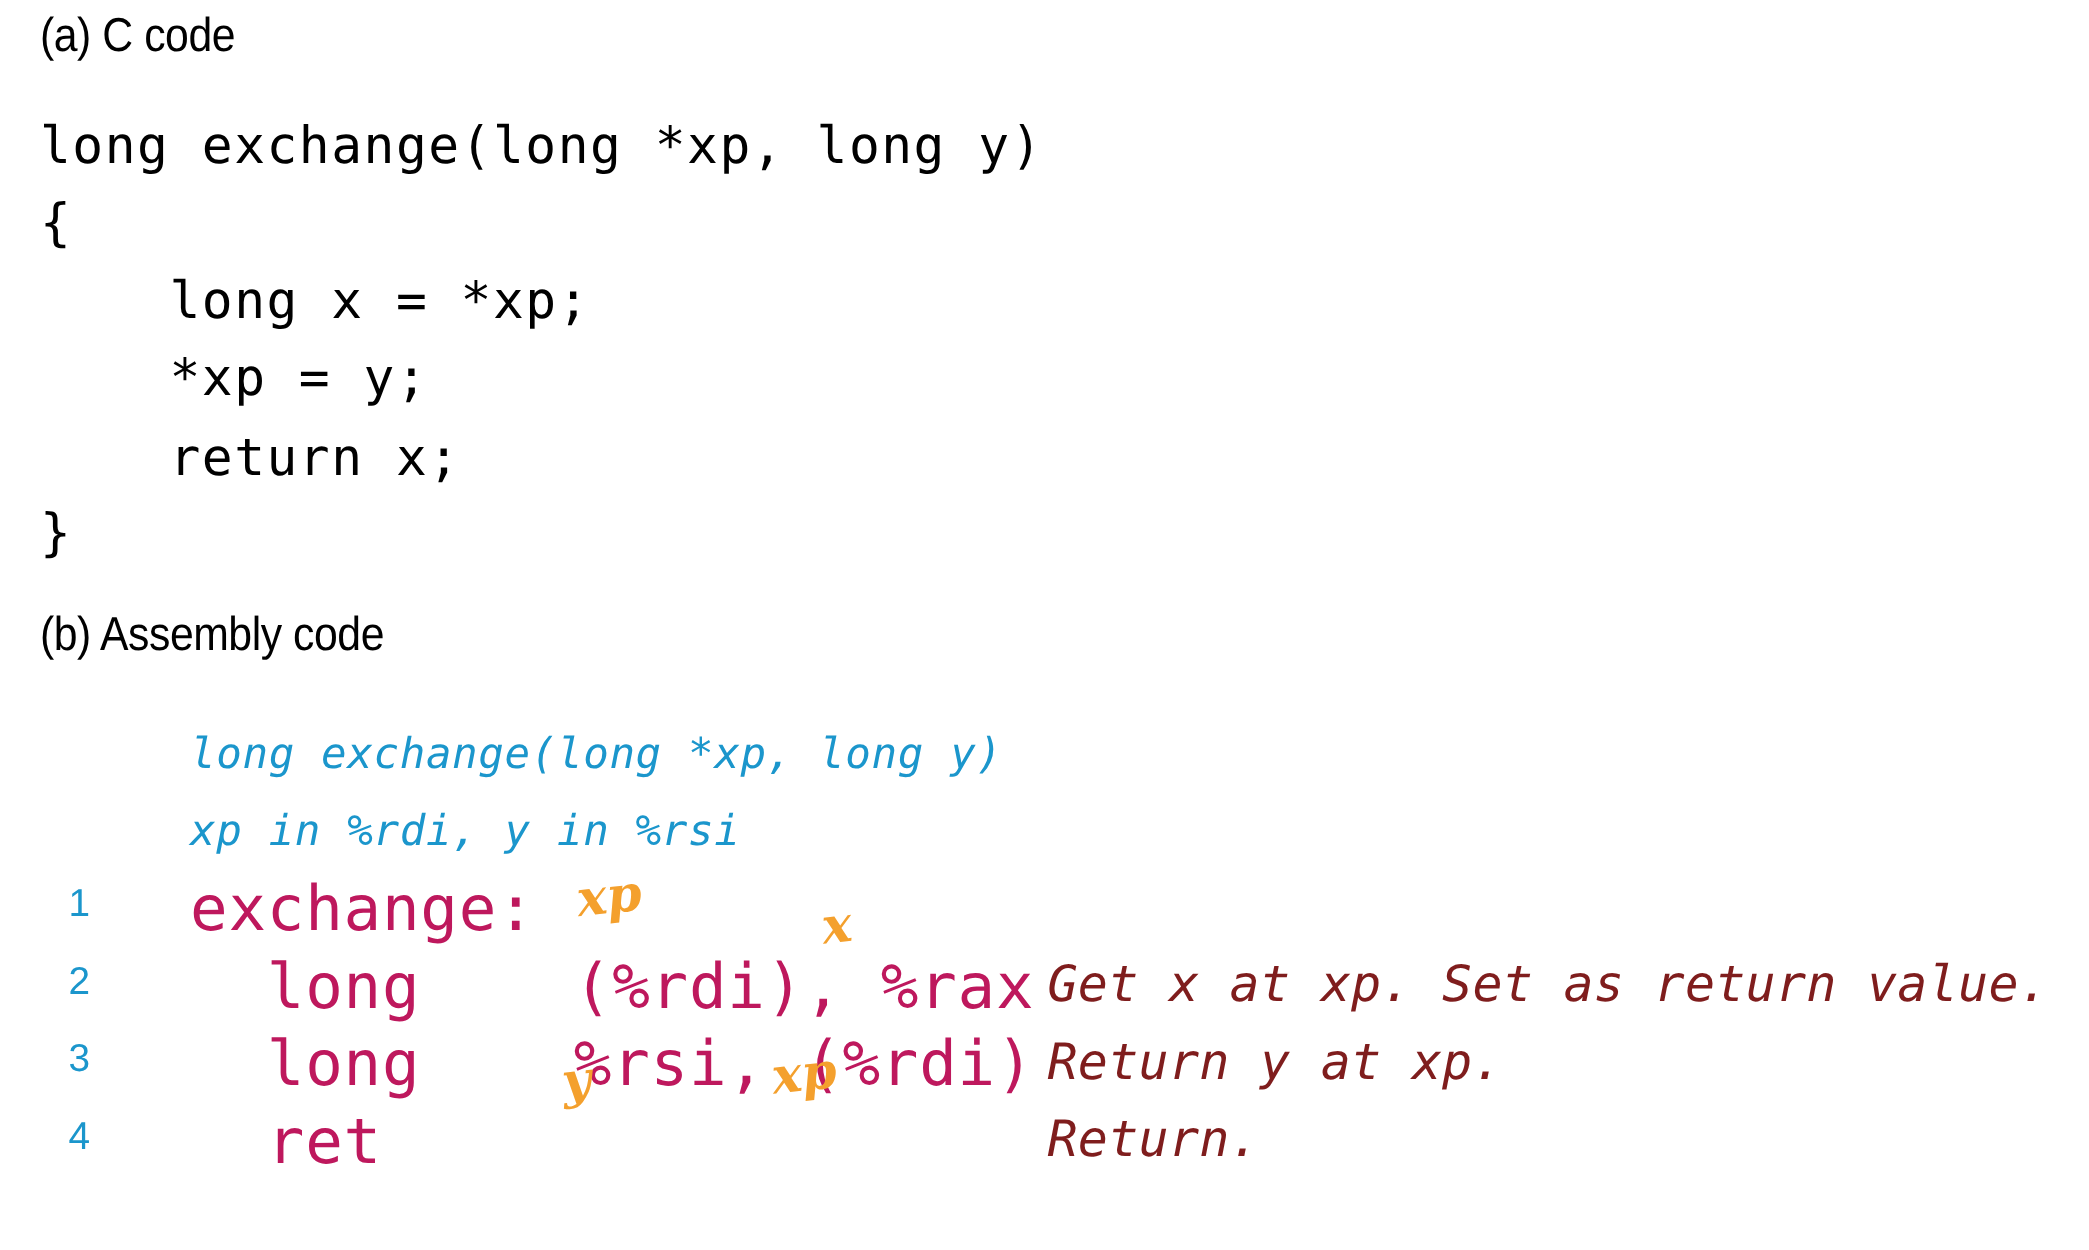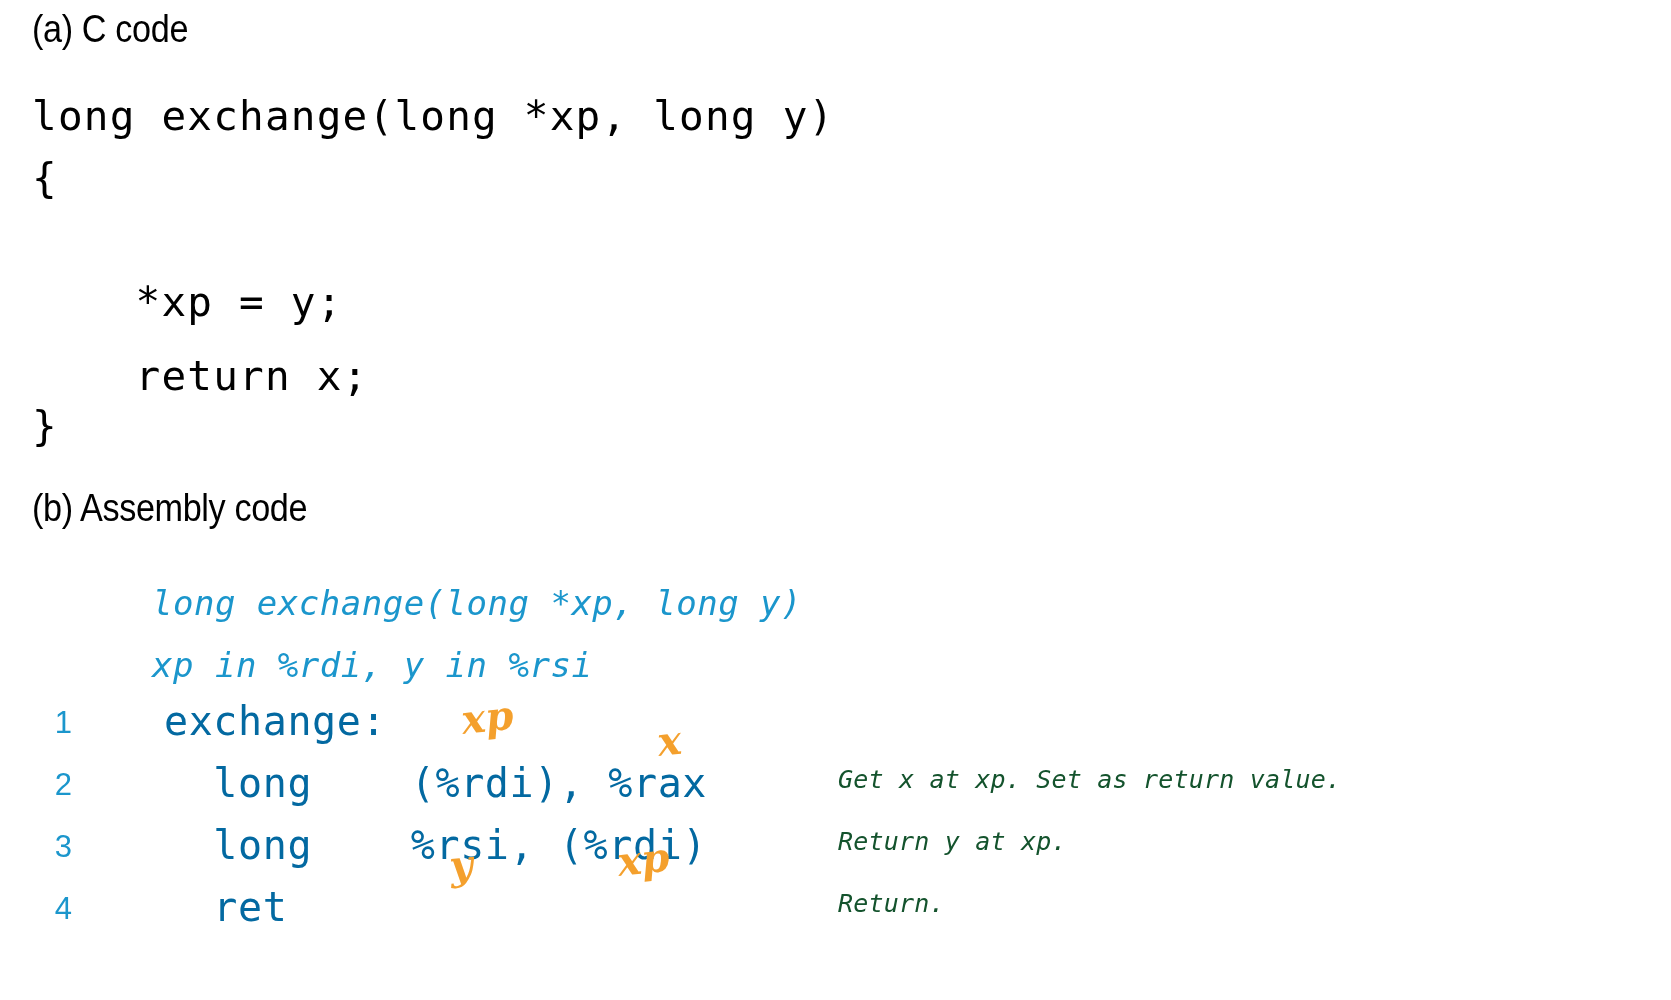--- a/index.html
+++ b/index.html
@@ -70,35 +70,35 @@
     width: 34px;
     text-align: right;
     font-family: "Liberation Sans", sans-serif;
     font-size: 31px;
     color: #1b96cc;
     white-space: pre;
   }
 
   .asm-code {
     position: absolute;
-    left: 164px;
+    left: 152px;
     font-family: "DejaVu Sans Mono", "Liberation Mono", monospace;
-    font-size: 40px;
-    color: #0369a1;
+    font-size: 50px;
+    color: #be185d;
     white-space: pre;
     letter-spacing: 0.6px;
   }
 
   .asm-comment {
     position: absolute;
     left: 838px;
     font-family: "DejaVu Sans Mono", "Liberation Mono", monospace;
-    font-size: 25px;
+    font-size: 40px;
     font-style: italic;
-    color: #14532d;
+    color: #7f1d1d;
     white-space: pre;
     letter-spacing: 0.2px;
   }
 
   
   .annot {
     position: absolute;
     font-family: "DejaVu Serif", "Liberation Serif", serif;
     font-style: italic;
     font-weight: 700;
@@ -111,22 +111,23 @@
 </style>
 </head>
 <body>
 
 <div id="page">
 
   <div id="head-a" class="heading">(a) C code</div>
 
   <div class="ccode-line mono" style="top:96px;">long exchange(long *xp, long y)</div>
   <div class="ccode-line mono" style="top:158px;">{</div>
+  <div class="ccode-line mono" style="top:220px;">    long x = *xp;</div>
   <div class="ccode-line mono" style="top:282px;">    *xp = y;</div>
-  <div class="ccode-line mono" style="top:356px;">    return x;</div>
+  <div class="ccode-line mono" style="top:346px;">    return x;</div>
   <div class="ccode-line mono" style="top:406px;">}</div>
 
   <div id="head-b" class="heading">(b) Assembly code</div>
 
   <div class="asm-comment-head" style="top:583px;">long exchange(long *xp, long y)</div>
   <div class="asm-comment-head" style="top:645px;">xp in %rdi, y in %rsi</div>
 
   <div class="lineno" style="left:38px; top:705px;">1</div>
   <div class="lineno" style="left:38px; top:767px;">2</div>
   <div class="lineno" style="left:38px; top:829px;">3</div>

